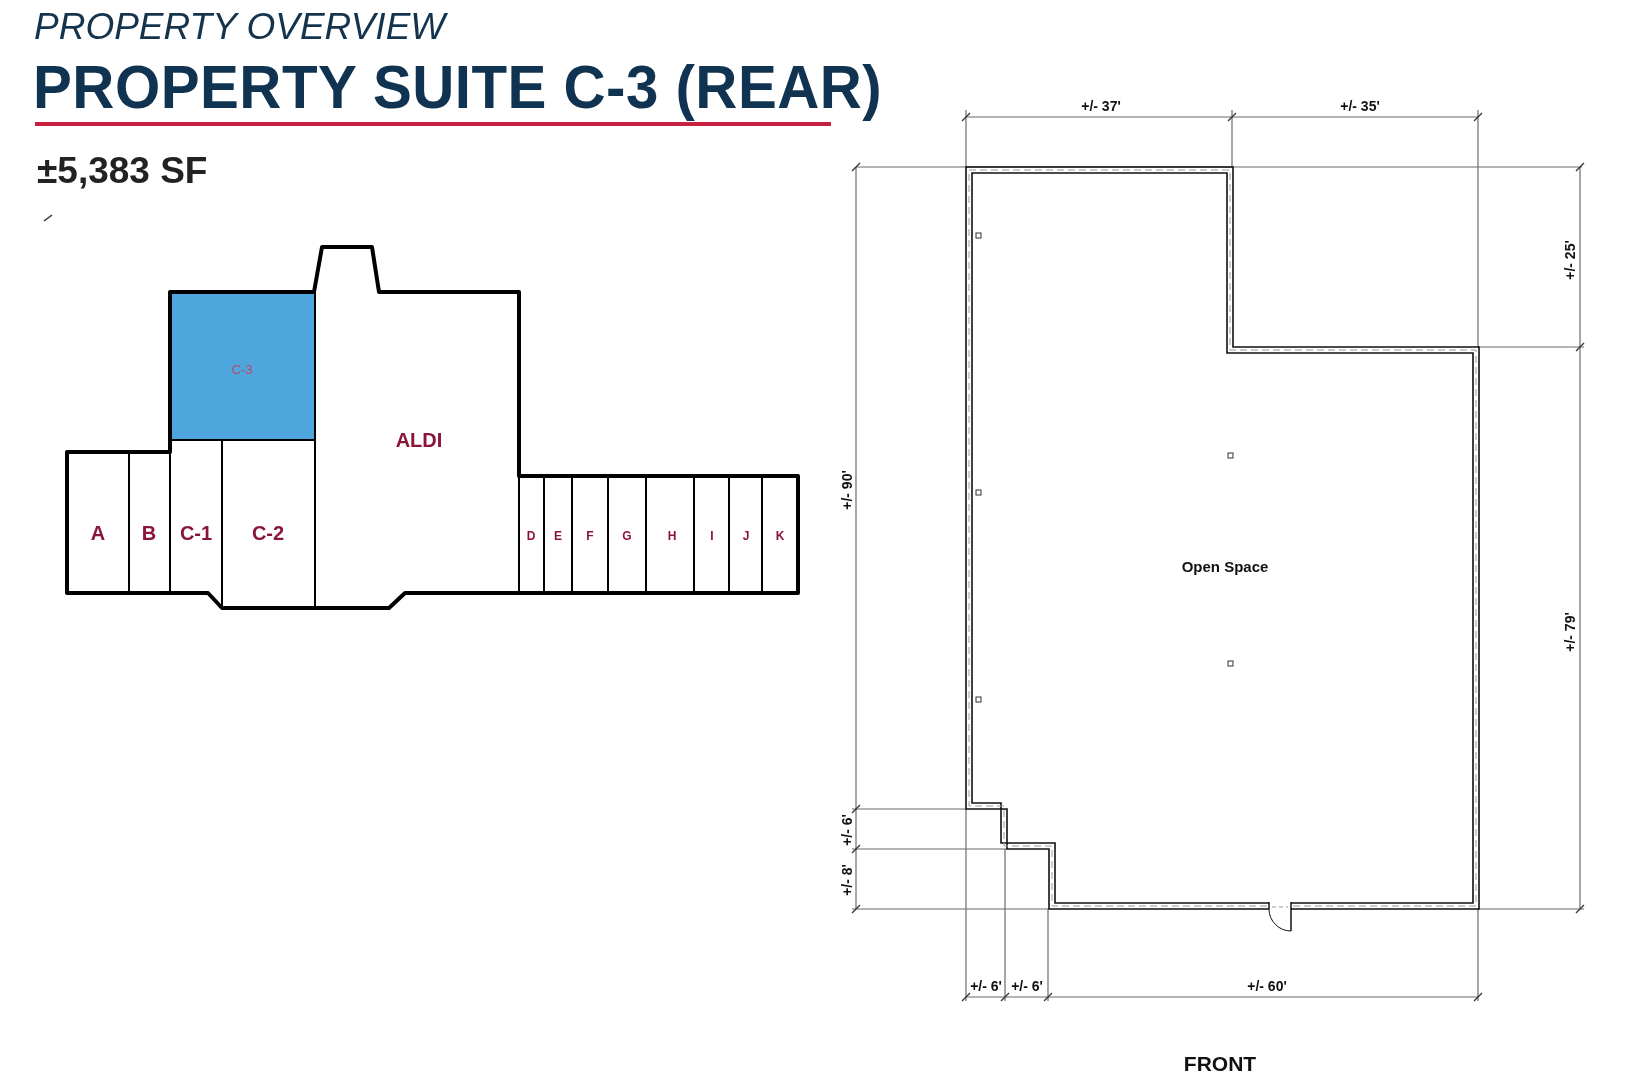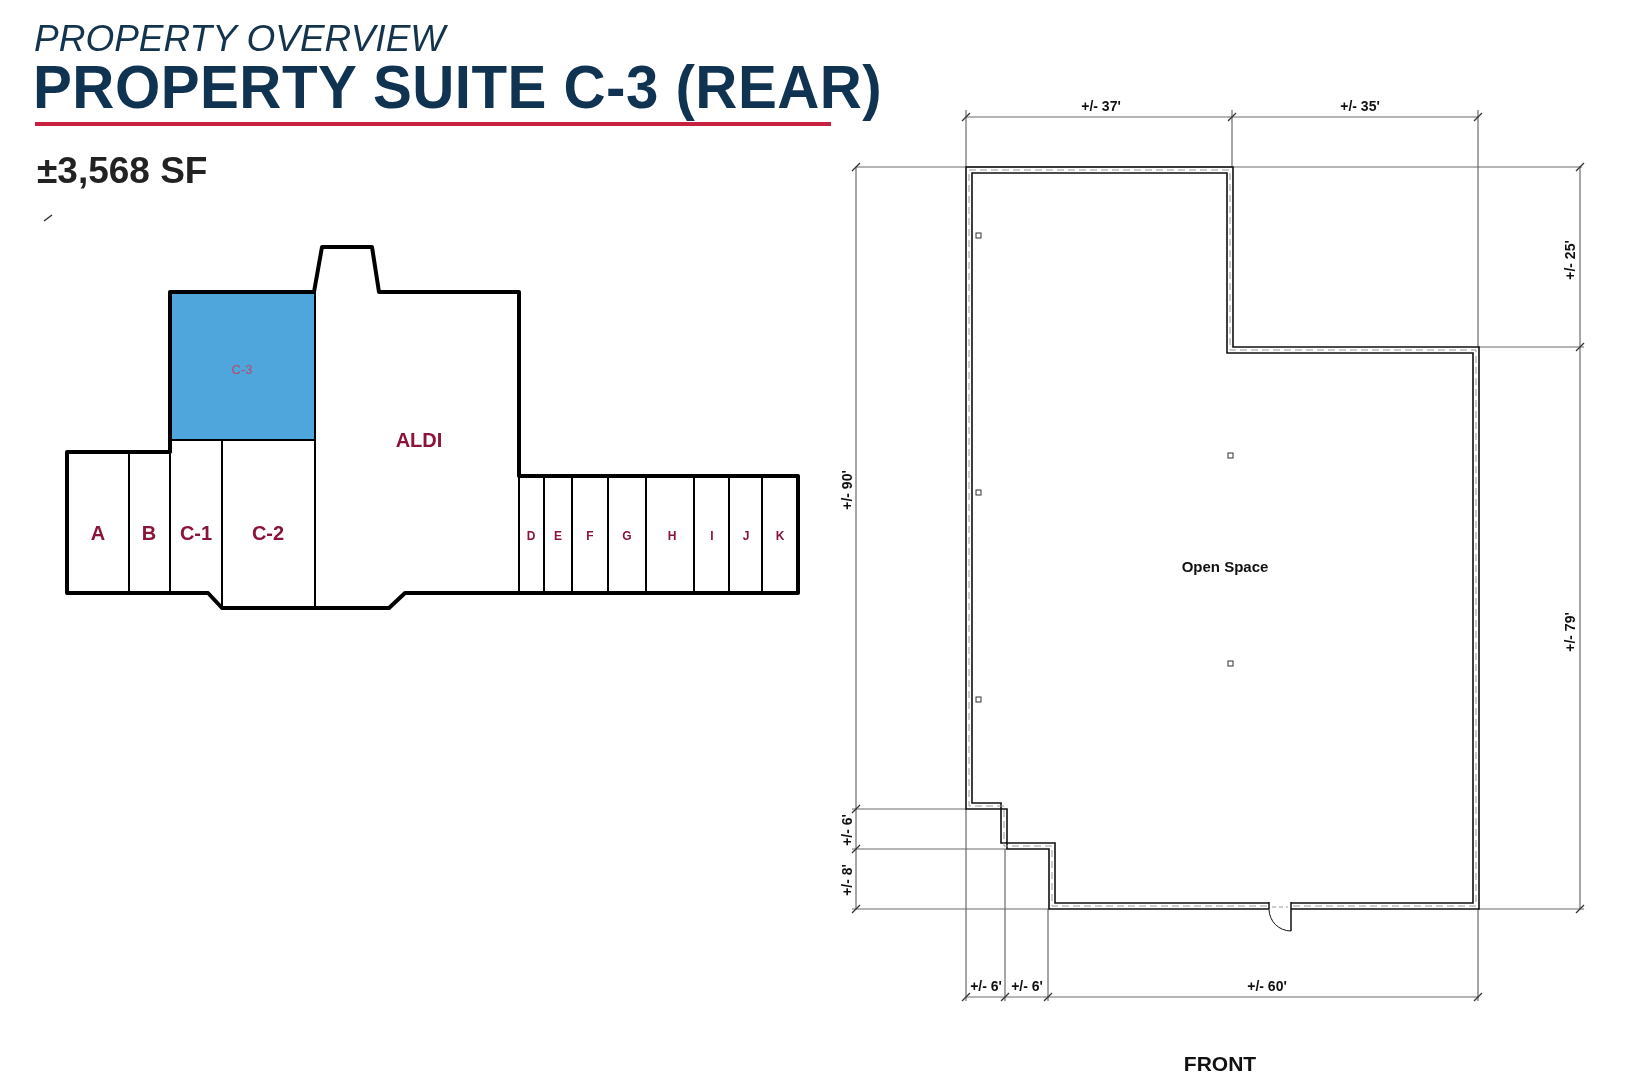--- a/index.html
+++ b/index.html
@@ -1,33 +1,33 @@
 <!DOCTYPE html>
 <html><head>
 <meta charset="utf-8">
 <style>
   html, body { margin:0; padding:0; background:#ffffff; }
   body { width:1650px; height:1083px; position:relative; overflow:hidden; font-family:"Liberation Sans", sans-serif; }
-  .kicker { position:absolute; left:34px; top:6px; font-family:"Liberation Sans", sans-serif; font-style:italic; font-weight:normal; font-size:37px; color:#14334d; letter-spacing:0px; white-space:nowrap;margin-top:12px; }
+  .kicker { position:absolute; left:34px; top:6px; font-family:"Liberation Sans", sans-serif; font-style:italic; font-weight:normal; font-size:37px; color:#14334d; letter-spacing:0px; white-space:nowrap; }
   .title { position:absolute; left:33px; top:52px; font-family:"Liberation Sans", sans-serif; font-weight:bold; font-size:61px; color:#0f3350; letter-spacing:0.5px; white-space:nowrap; transform:scaleX(0.955); transform-origin:left top; }
   .title-rule { position:absolute; left:35px; top:122px; width:796px; height:4px; background:#c8203f; }
   .area { position:absolute; left:37px; top:150px; font-family:"Liberation Sans", sans-serif; font-weight:bold; font-size:37px; color:#222222; white-space:nowrap; }
   svg.drawing { position:absolute; left:0; top:0; }
   .unit-label { font-family:"Liberation Sans", sans-serif; font-weight:bold; fill:#8b1538; text-anchor:middle; }
   .dim-label { font-family:"Liberation Sans", sans-serif; font-weight:bold; font-size:14px; fill:#111111; text-anchor:middle; }
   .room-label { font-family:"Liberation Sans", sans-serif; font-weight:bold; font-size:15px; fill:#111111; text-anchor:middle; }
   .front-label { font-family:"Liberation Sans", sans-serif; font-weight:bold; font-size:21px; fill:#111111; text-anchor:middle; }
 </style>
 </head>
 <body>
 
 <div class="kicker">PROPERTY OVERVIEW</div>
 <div class="title">PROPERTY SUITE C-3 (REAR)</div>
 <div class="title-rule"></div>
-<div class="area">±3,568 SF</div>
+<div class="area">±5,383 SF</div>
 
 <svg class="drawing" width="1650" height="1083" viewBox="0 0 1650 1083">
 
   <path d="M44 221 L52 215" stroke="#333" stroke-width="1.5"></path>
 
   <g>
 
     <rect x="170" y="292" width="145" height="148" fill="#4fa6dc"></rect>
 
     <path d="M67 452 L170 452 L170 292 L314 292 L322 247 L372 247 L379 292 L519 292 L519 476 L798 476 L798 593 L405 593 L389 608 L222 608 L208 593 L67 593 Z" fill="none" stroke="#000" stroke-width="4" stroke-linejoin="round"></path>

